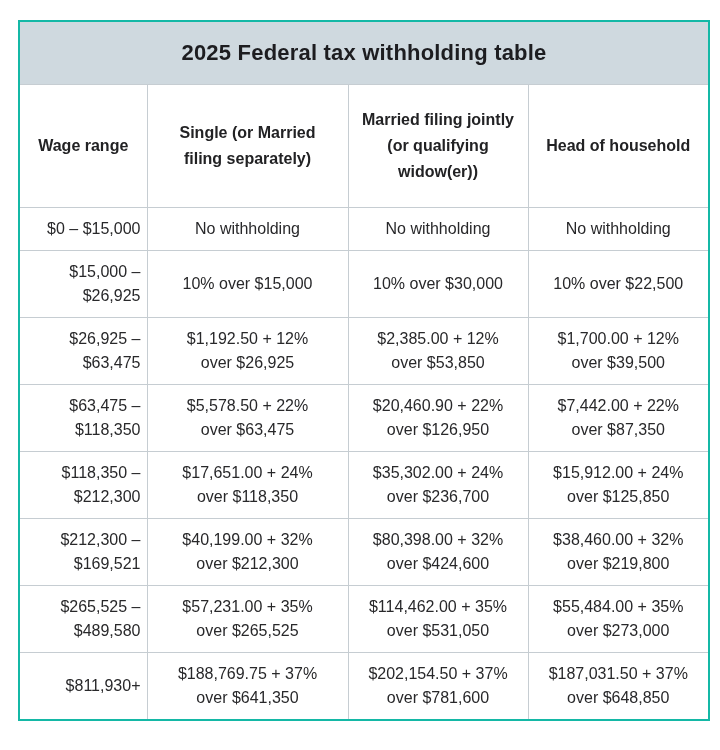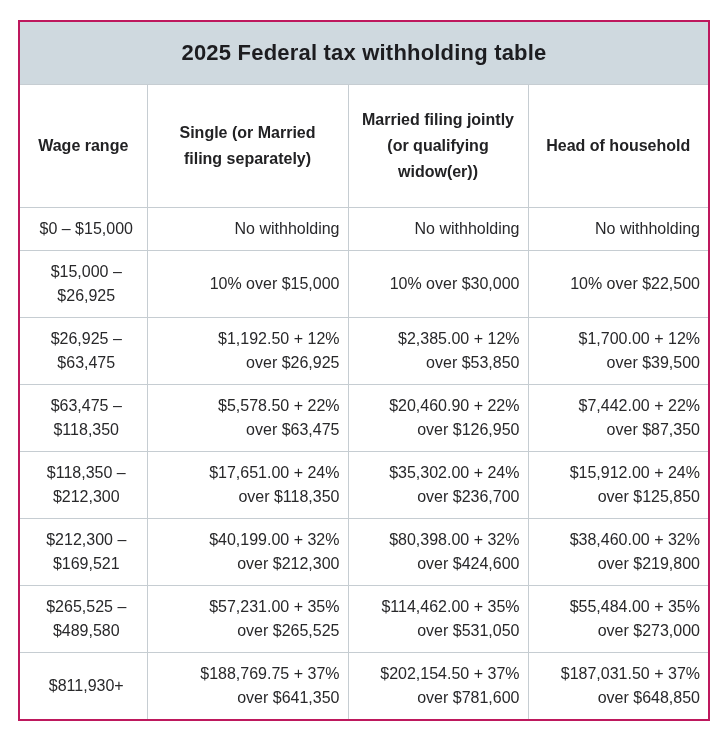--- a/index.html
+++ b/index.html
@@ -14,21 +14,21 @@
   .table-wrap {
     position: absolute;
     left: 18px;
     top: 20px;
     width: 690px;
   }
   table.tax-table {
     border-collapse: collapse;
     table-layout: fixed;
     width: 690px;
-    border: 2px solid #be185d;
+    border: 2px solid #14b8a6;
     background: #ffffff;
   }
   col.c0 { width: 128px; }
   col.c1 { width: 201px; }
   col.c2 { width: 180px; }
   col.c3 { width: 181px; }
 
   th, td {
     border: 1px solid #c6cdd2;
     white-space: pre-line;
@@ -47,27 +47,27 @@
   }
   th.col-header {
     font-weight: bold;
     color: #222224;
     text-align: center;
     padding: 22px 8px;
     line-height: 26px;
     background: #ffffff;
   }
   td.cell {
-    text-align: right;
+    text-align: center;
     padding: 9px 8px;
     line-height: 24px;
     background: #ffffff;
   }
   td.cell.wage {
-    text-align: center;
+    text-align: right;
     padding-left: 12px;
     padding-right: 6px;
   }
 </style>
 </head>
 <body>
 
 <div class="table-wrap">
   <table class="tax-table">
     <colgroup>

